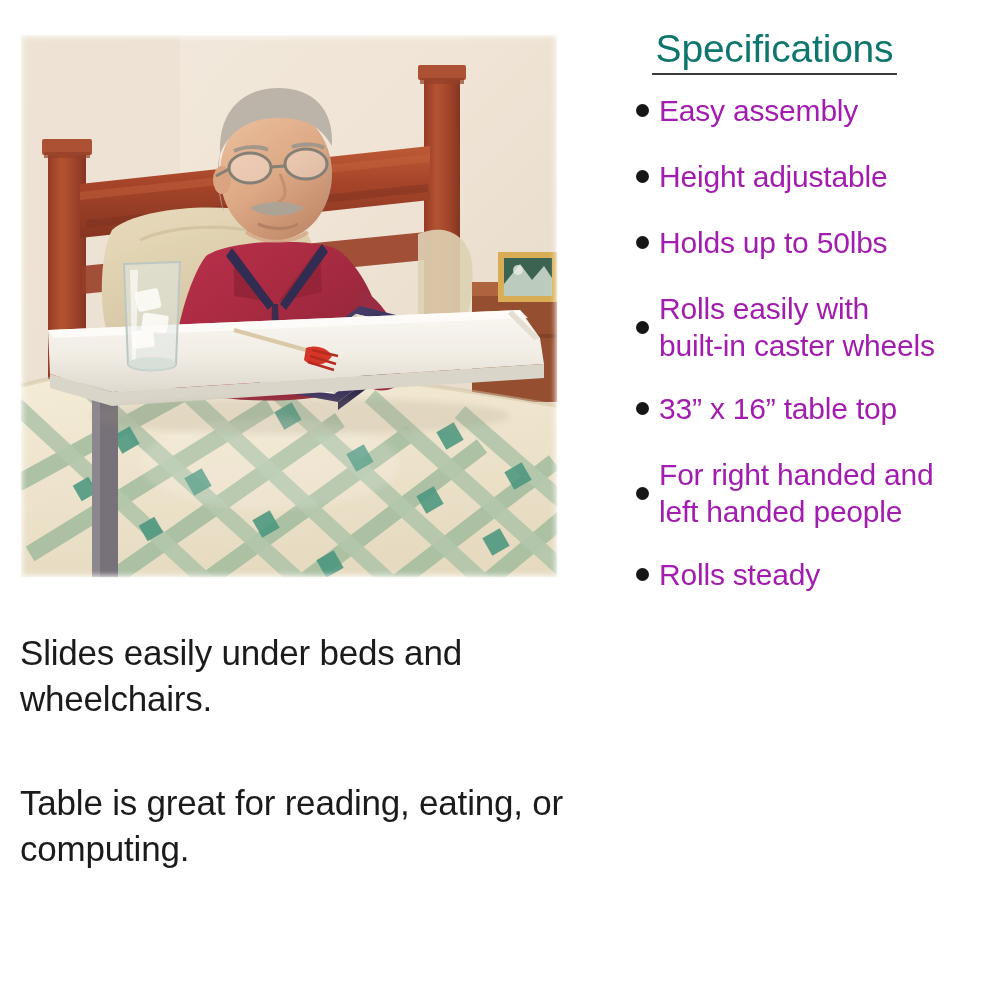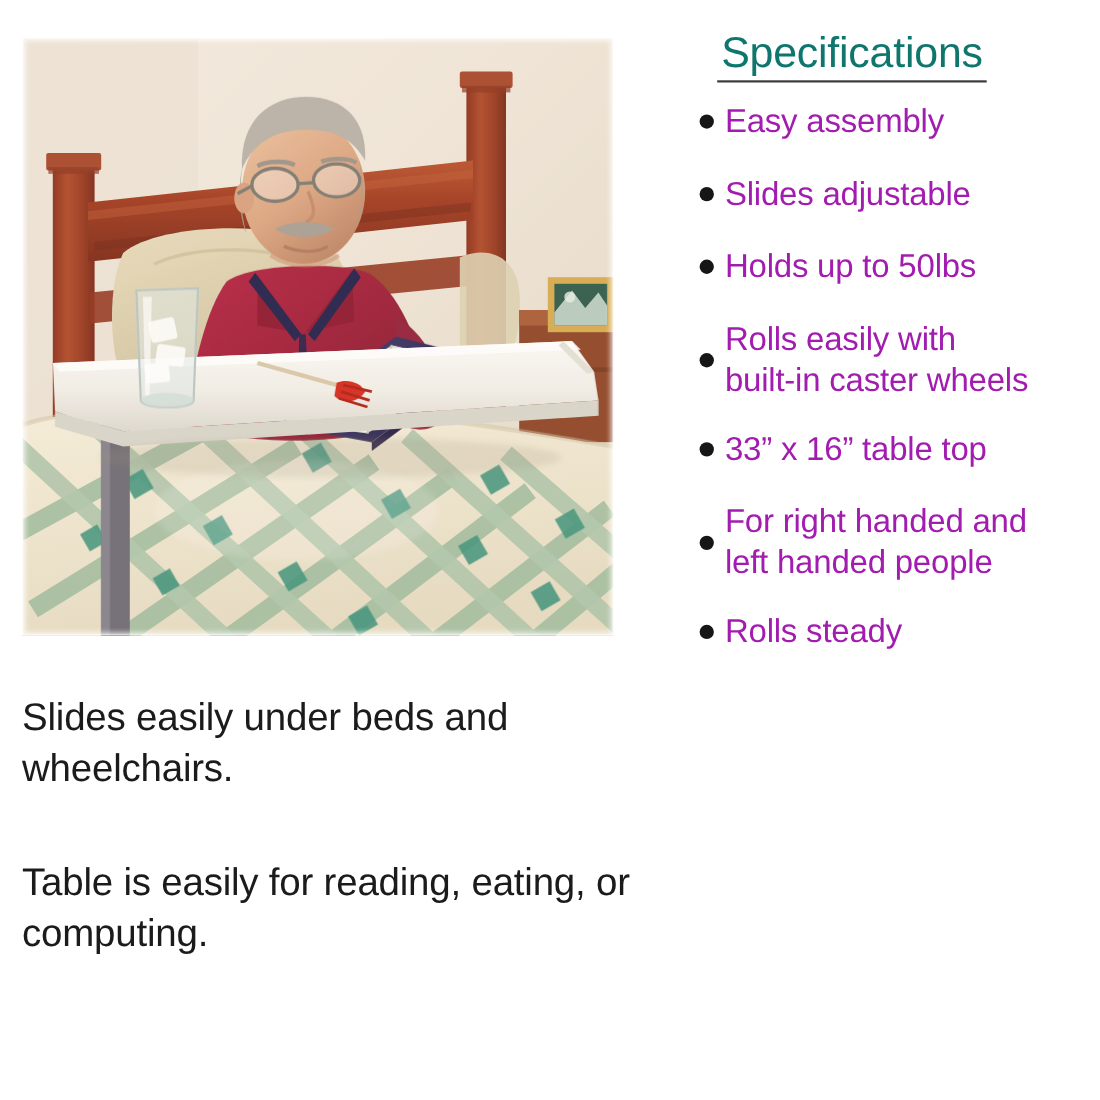--- a/index.html
+++ b/index.html
@@ -380,40 +380,40 @@
           <ellipse cx="280" cy="382" rx="210" ry="18" fill="#9b8f78" opacity="0.18" filter="url(#softer)"></ellipse>
 
           <rect x="0" y="0" width="538" height="544" fill="#f3d9b5" opacity="0.07"></rect>
         </g>
       </svg>
       <div id="photo-feather"></div>
     </div>
 
     <div id="caption-block">
       <p class="caption-para" id="caption-para-1">Slides easily under beds and wheelchairs.</p>
-      <p class="caption-para" id="caption-para-2">Table is easily for reading, eating, or computing.</p>
+      <p class="caption-para" id="caption-para-2">Table is great for reading, eating, or computing.</p>
     </div>
 
   </div>
 
   <div id="right-column">
 
     <div id="spec-heading-wrap">
       <div id="spec-heading">Specifications</div>
       <div id="spec-heading-rule"></div>
     </div>
 
     <ul id="spec-list">
       <li class="spec-item">
         <span class="spec-bullet"></span>
         <span class="spec-text">Easy assembly</span>
       </li>
       <li class="spec-item">
         <span class="spec-bullet"></span>
-        <span class="spec-text">Slides adjustable</span>
+        <span class="spec-text">Height adjustable</span>
       </li>
       <li class="spec-item">
         <span class="spec-bullet"></span>
         <span class="spec-text">Holds up to 50lbs</span>
       </li>
       <li class="spec-item two-line">
         <span class="spec-bullet"></span>
         <span class="spec-text">Rolls easily with
 built-in caster wheels</span>
       </li>

